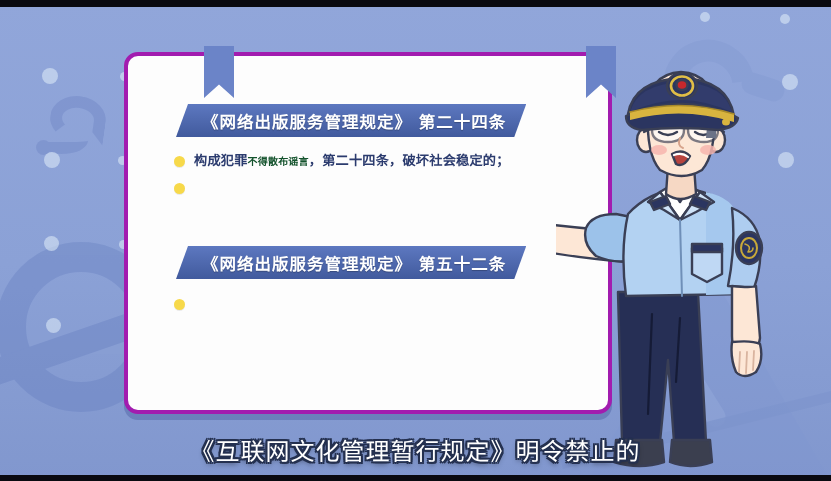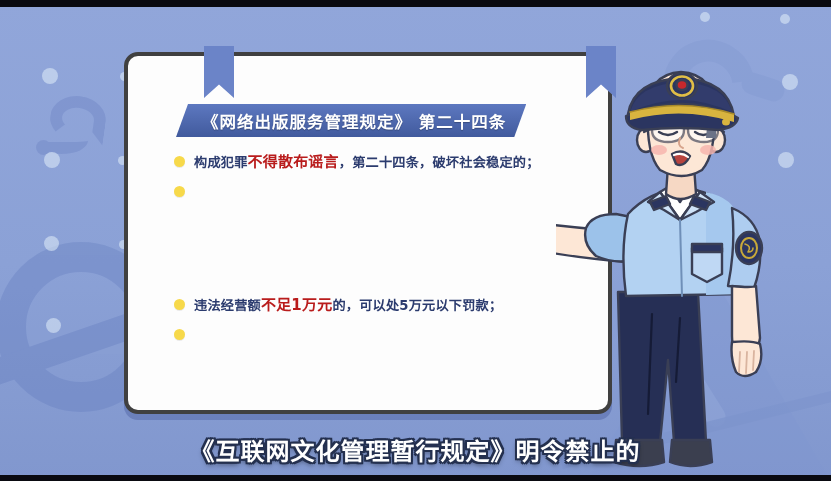--- a/index.html
+++ b/index.html
@@ -71,21 +71,21 @@
   }
   .wm-t .tdot{position:absolute;left:70px;bottom:172px;width:22px;height:22px;border-radius:50%;background:#9bb0e0;}
   .wm-t .line{
     position:absolute;left:-34px;bottom:42px;width:300px;height:11px;background:#7189c6;
     transform:rotate(-14deg);opacity:.8;
   }
 
   
   .card{
     position:absolute;left:124px;top:52px;width:488px;height:362px;
-    background:#fdfdfd;border:4px solid #404040;border-radius:14px;
+    background:#fdfdfd;border:4px solid #a21caf;border-radius:14px;
     box-shadow:0 6px 0 rgba(60,80,150,.35);z-index:10;
   }
   .ribbon{
     position:absolute;top:-10px;width:30px;height:52px;background:#6b84c8;z-index:12;
     clip-path:polygon(0 0,100% 0,100% 100%,50% 74%,0 100%);
   }
   .ribbon.r1{left:76px;}
   .ribbon.r2{left:458px;}
 
   
@@ -107,30 +107,30 @@
   .bullets.g2{top:238px;}
   .bullet{display:flex;align-items:flex-start;margin-bottom:7px;}
   .bdot{
     flex:0 0 auto;width:11px;height:11px;border-radius:50%;
     background:#f7d94a;margin:5px 9px 0 0;box-shadow:0 1px 0 rgba(0,0,0,.08);
   }
   .btext{
     font-size:13.2px;line-height:1.55;color:#2b3b6e;font-weight:bold;
     letter-spacing:.2px;
   }
-  .btext .hl{color:#b91c1c;font-size:15px;}
+  .btext .hl{color:#14532d;font-size:10px;}
 
   
   .officer{position:absolute;left:556px;top:42px;width:250px;height:432px;z-index:30;}
   .officer svg{display:block;width:100%;height:100%;}
 
   
   .subtitle{
     position:absolute;left:0;right:0;bottom:14px;text-align:center;z-index:50;
-    font-size:24px;font-weight:bold;color:#ffffff;letter-spacing:1px;
+    font-size:24px;font-weight:normal;color:#ffffff;letter-spacing:1px;
     text-shadow:
       -2px -2px 0 #24304f, 2px -2px 0 #24304f,
       -2px  2px 0 #24304f, 2px  2px 0 #24304f,
        0   -2px 0 #24304f, 0    2px 0 #24304f,
       -2px  0   0 #24304f, 2px  0   0 #24304f,
        0 3px 5px rgba(0,0,0,.55);
   }
 </style>
 </head>
 <body>
@@ -183,25 +183,22 @@
     <div class="bullets g1">
         <div class="bullet">
           <span class="bdot"></span>
           <span class="btext"><span>构成犯罪</span><span class="hl">不得散布谣言</span><span>，第二十四条，破坏社会稳定的；</span></span>
         </div>
         <div class="bullet">
           <span class="bdot"></span>
         </div>
       </div>
 
+    <div class="banner b2">《网络出版服务管理规定》 第五十二条</div>
     <div class="bullets g2">
-        <div class="bullet">
-          <span class="bdot"></span>
-          <span class="btext"><span>违法经营额</span><span class="hl">不足1万元</span><span>的，可以处5万元以下罚款；</span></span>
-        </div>
         <div class="bullet">
           <span class="bdot"></span>
         </div>
       </div>
   </div>
 
   <div class="officer">
     <svg viewBox="0 0 250 432" xmlns="http://www.w3.org/2000/svg">
       <defs>
         <clipPath id="bodyclip">

